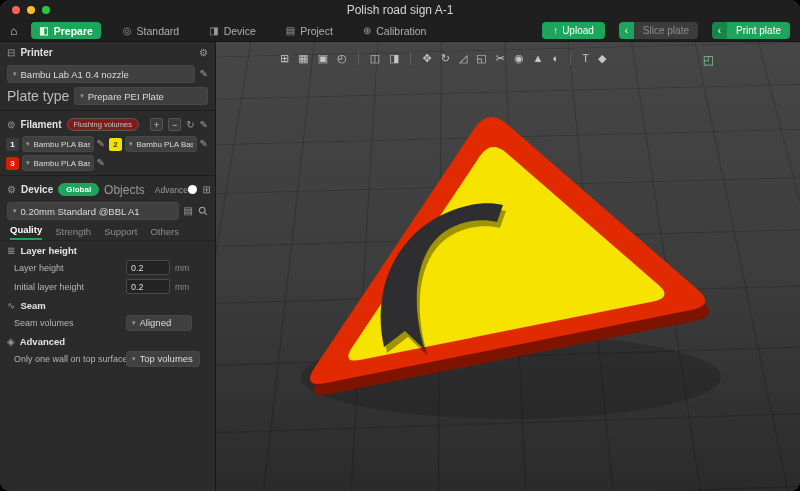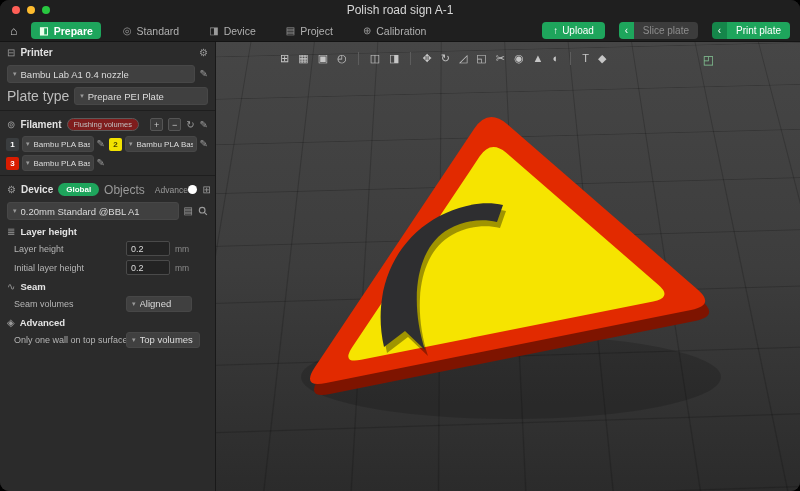--- a/index.html
+++ b/index.html
@@ -215,20 +215,26 @@
       <span class="combo grow">
         <span class="chev">▾</span>
         <span class="combo-txt">0.20mm Standard @BBL A1</span>
       </span>
       <span class="ic">▤</span>
       <svg class="search-svg" viewBox="0 0 12 12">
         <circle cx="5" cy="5" r="3.4"></circle>
         <line x1="7.6" y1="7.6" x2="10.6" y2="10.6"></line>
       </svg>
     </div>
+    <div class="proc-tabs">
+      <span class="ptab active">Quality</span>
+      <span class="ptab">Strength</span>
+      <span class="ptab">Support</span>
+      <span class="ptab">Others</span>
+    </div>
 
     <div class="psec-head">
       <span class="ic">≣</span>
       <span class="psec-title">Layer height</span>
     </div>
     <div class="prow">
       <span class="plabel">Layer height</span>
       <input class="pinput" value="0.2" style="">
       <span class="punit">mm</span>
     </div>

